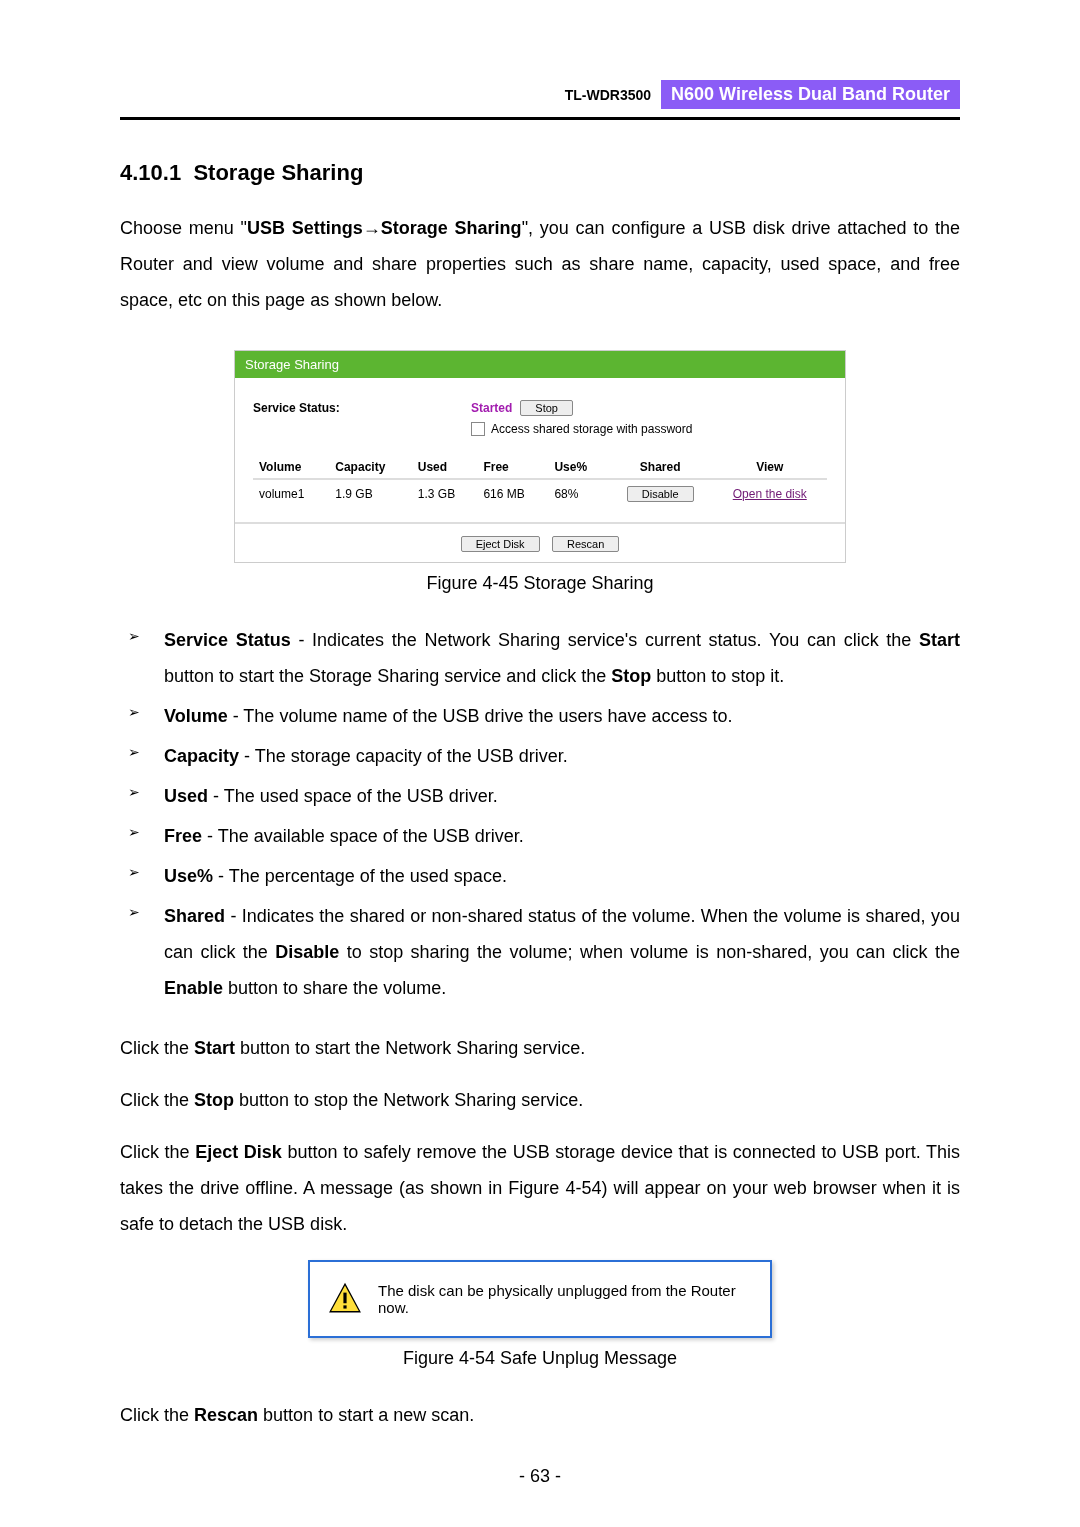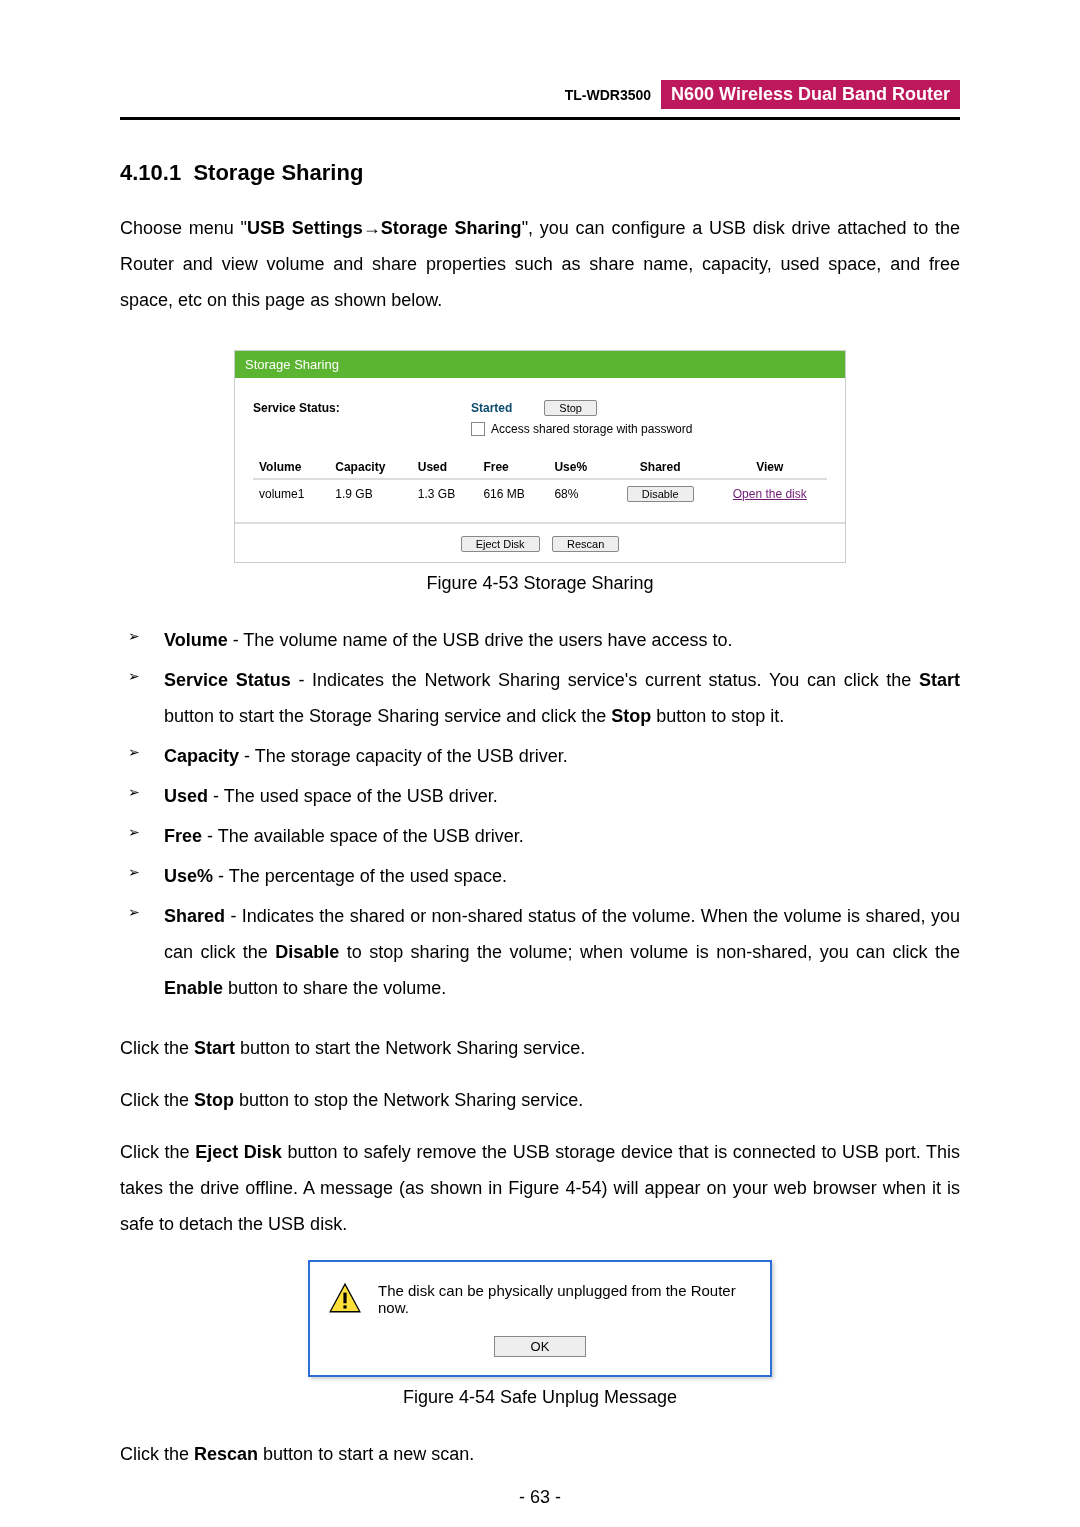--- a/index.html
+++ b/index.html
@@ -1,30 +1,30 @@
 <!DOCTYPE html>
 <html><head>
 <meta charset="utf-8">
 <style>
   body{margin:0;background:#fff;font-family:Arial,Helvetica,sans-serif;color:#000}
   .page{width:1080px;min-height:1527px;margin:0 auto;padding:80px 120px 60px;box-sizing:border-box;position:relative}
   .hdr{display:flex;justify-content:flex-end;align-items:center;margin-bottom:8px}
   .hdr-left{font-weight:bold;font-size:14px;padding:4px 10px}
-  .hdr-right{background:#be185d;color:#fff;font-weight:bold;font-size:18px;padding:4px 10px}
+  .hdr-right{background:#8b5cf6;color:#fff;font-weight:bold;font-size:18px;padding:4px 10px}
   .rule{height:3px;background:#000;margin-bottom:40px}
   .sec-title{font-weight:bold;font-size:22px;margin-bottom:24px}
   .para{font-size:18px;line-height:2;text-align:justify;margin:0 0 32px}
   .figure{display:flex;justify-content:center;margin-bottom:10px}
   .fig-caption{text-align:center;font-size:18px;margin-bottom:28px}
   .panel{width:610px;border:1px solid #ccc;background:#fff}
   .panel-title{background:#5cb531;color:#fff;font-size:13px;padding:6px 10px;font-weight:normal;border-bottom:8px solid #fff}
   .panel-body{padding:14px 18px}
   .svc-row{display:flex;align-items:center;font-size:12px;margin-bottom:6px}
   .svc-label{width:200px;font-weight:bold;padding-right:18px}
-  .started{color:#0c4a6e;font-weight:bold;margin-right:32px}
+  .started{color:#a21caf;font-weight:bold;margin-right:8px}
   .btn{font-size:11px;padding:1px 14px;border:1px solid #888;background:#eee;border-radius:2px;cursor:pointer}
   .chk-row{display:flex;align-items:flex-end;font-size:12px;margin-left:218px}
   .chk{width:12px;height:12px;border:1px solid #888;margin-right:6px}
   .tbl{width:100%;border-collapse:collapse;margin-top:20px;font-size:12px}
   .tbl th{text-align:left;font-weight:bold;padding:4px 6px;border-bottom:2px solid #ddd}
   .tbl td{padding:6px 6px}
   .lnk{color:#701a75;text-decoration:underline;cursor:pointer}
   .panel-foot{border-top:2px solid #ddd;padding:10px 0;text-align:center}
   .bullets{list-style:none;padding:0;margin:0 0 24px}
   .bullets li{position:relative;padding-left:44px;font-size:18px;line-height:2;text-align:justify;margin-bottom:4px}
@@ -94,25 +94,25 @@
           </tr>
         </tbody>
           </table>
       </div>
       <div class="panel-foot">
         <button class="btn">Eject Disk</button>
         <button class="btn" style="margin-left:8px">Rescan</button>
       </div>
     </div>
   </div>
-  <div class="fig-caption">Figure 4-53 Storage Sharing</div>
+  <div class="fig-caption">Figure 4-45 Storage Sharing</div>
 
   <ul class="bullets">
+    <li><b>Service Status</b><span> - Indicates the Network Sharing service's current status. You can click the </span><b>Start</b><span> button to start the Storage Sharing service and click the </span><b>Stop</b><span> button to stop it.</span></li>
     <li><b>Volume</b><span> - The volume name of the USB drive the users have access to.</span></li>
-    <li><b>Service Status</b><span> - Indicates the Network Sharing service's current status. You can click the </span><b>Start</b><span> button to start the Storage Sharing service and click the </span><b>Stop</b><span> button to stop it.</span></li>
     <li><b>Capacity</b><span> - The storage capacity of the USB driver.</span></li>
     <li><b>Used</b><span> - The used space of the USB driver.</span></li>
     <li><b>Free</b><span> - The available space of the USB driver.</span></li>
     <li><b>Use%</b><span> - The percentage of the used space.</span></li>
     <li><b>Shared</b><span> - Indicates the shared or non-shared status of the volume. When the volume is shared, you can click the </span><b>Disable</b><span> to stop sharing the volume; when volume is non-shared, you can click the </span><b>Enable</b><span> button to share the volume.</span></li>
   </ul>
 
   <p class="p2"><span>Click the </span><b>Start</b><span> button to start the Network Sharing service.</span></p>
   <p class="p2"><span>Click the </span><b>Stop</b><span> button to stop the Network Sharing service.</span></p>
   <p class="p2"><span>Click the </span><b>Eject Disk</b><span> button to safely remove the USB storage device that is connected to USB port. This takes the drive offline. A message (as shown in Figure 4-54) will appear on your web browser when it is safe to detach the USB disk.</span></p>
@@ -122,23 +122,20 @@
       <div class="dlg-body">
         <span class="warn-ico">
           <svg viewBox="0 0 32 32">
               <polygon points="16,2 30,28 2,28" fill="#ffdf3a" stroke="#000" stroke-width="1.2"></polygon>
               <rect x="14.5" y="10" width="3" height="10" fill="#000"></rect>
               <rect x="14.5" y="22" width="3" height="3" fill="#000"></rect>
             </svg>
         </span>
         <span>The disk can be physically unplugged from the Router now.</span>
       </div>
-      <div class="dlg-foot">
-        <button class="dlg-btn">OK</button>
-      </div>
     </div>
   </div>
   <div class="fig-caption">Figure 4-54 Safe Unplug Message</div>
 
   <p class="p2"><span>Click the </span><b>Rescan</b><span> button to start a new scan.</span></p>
 
   <div class="pagenum">- 63 -</div>
 </div>
 
 </body></html>

